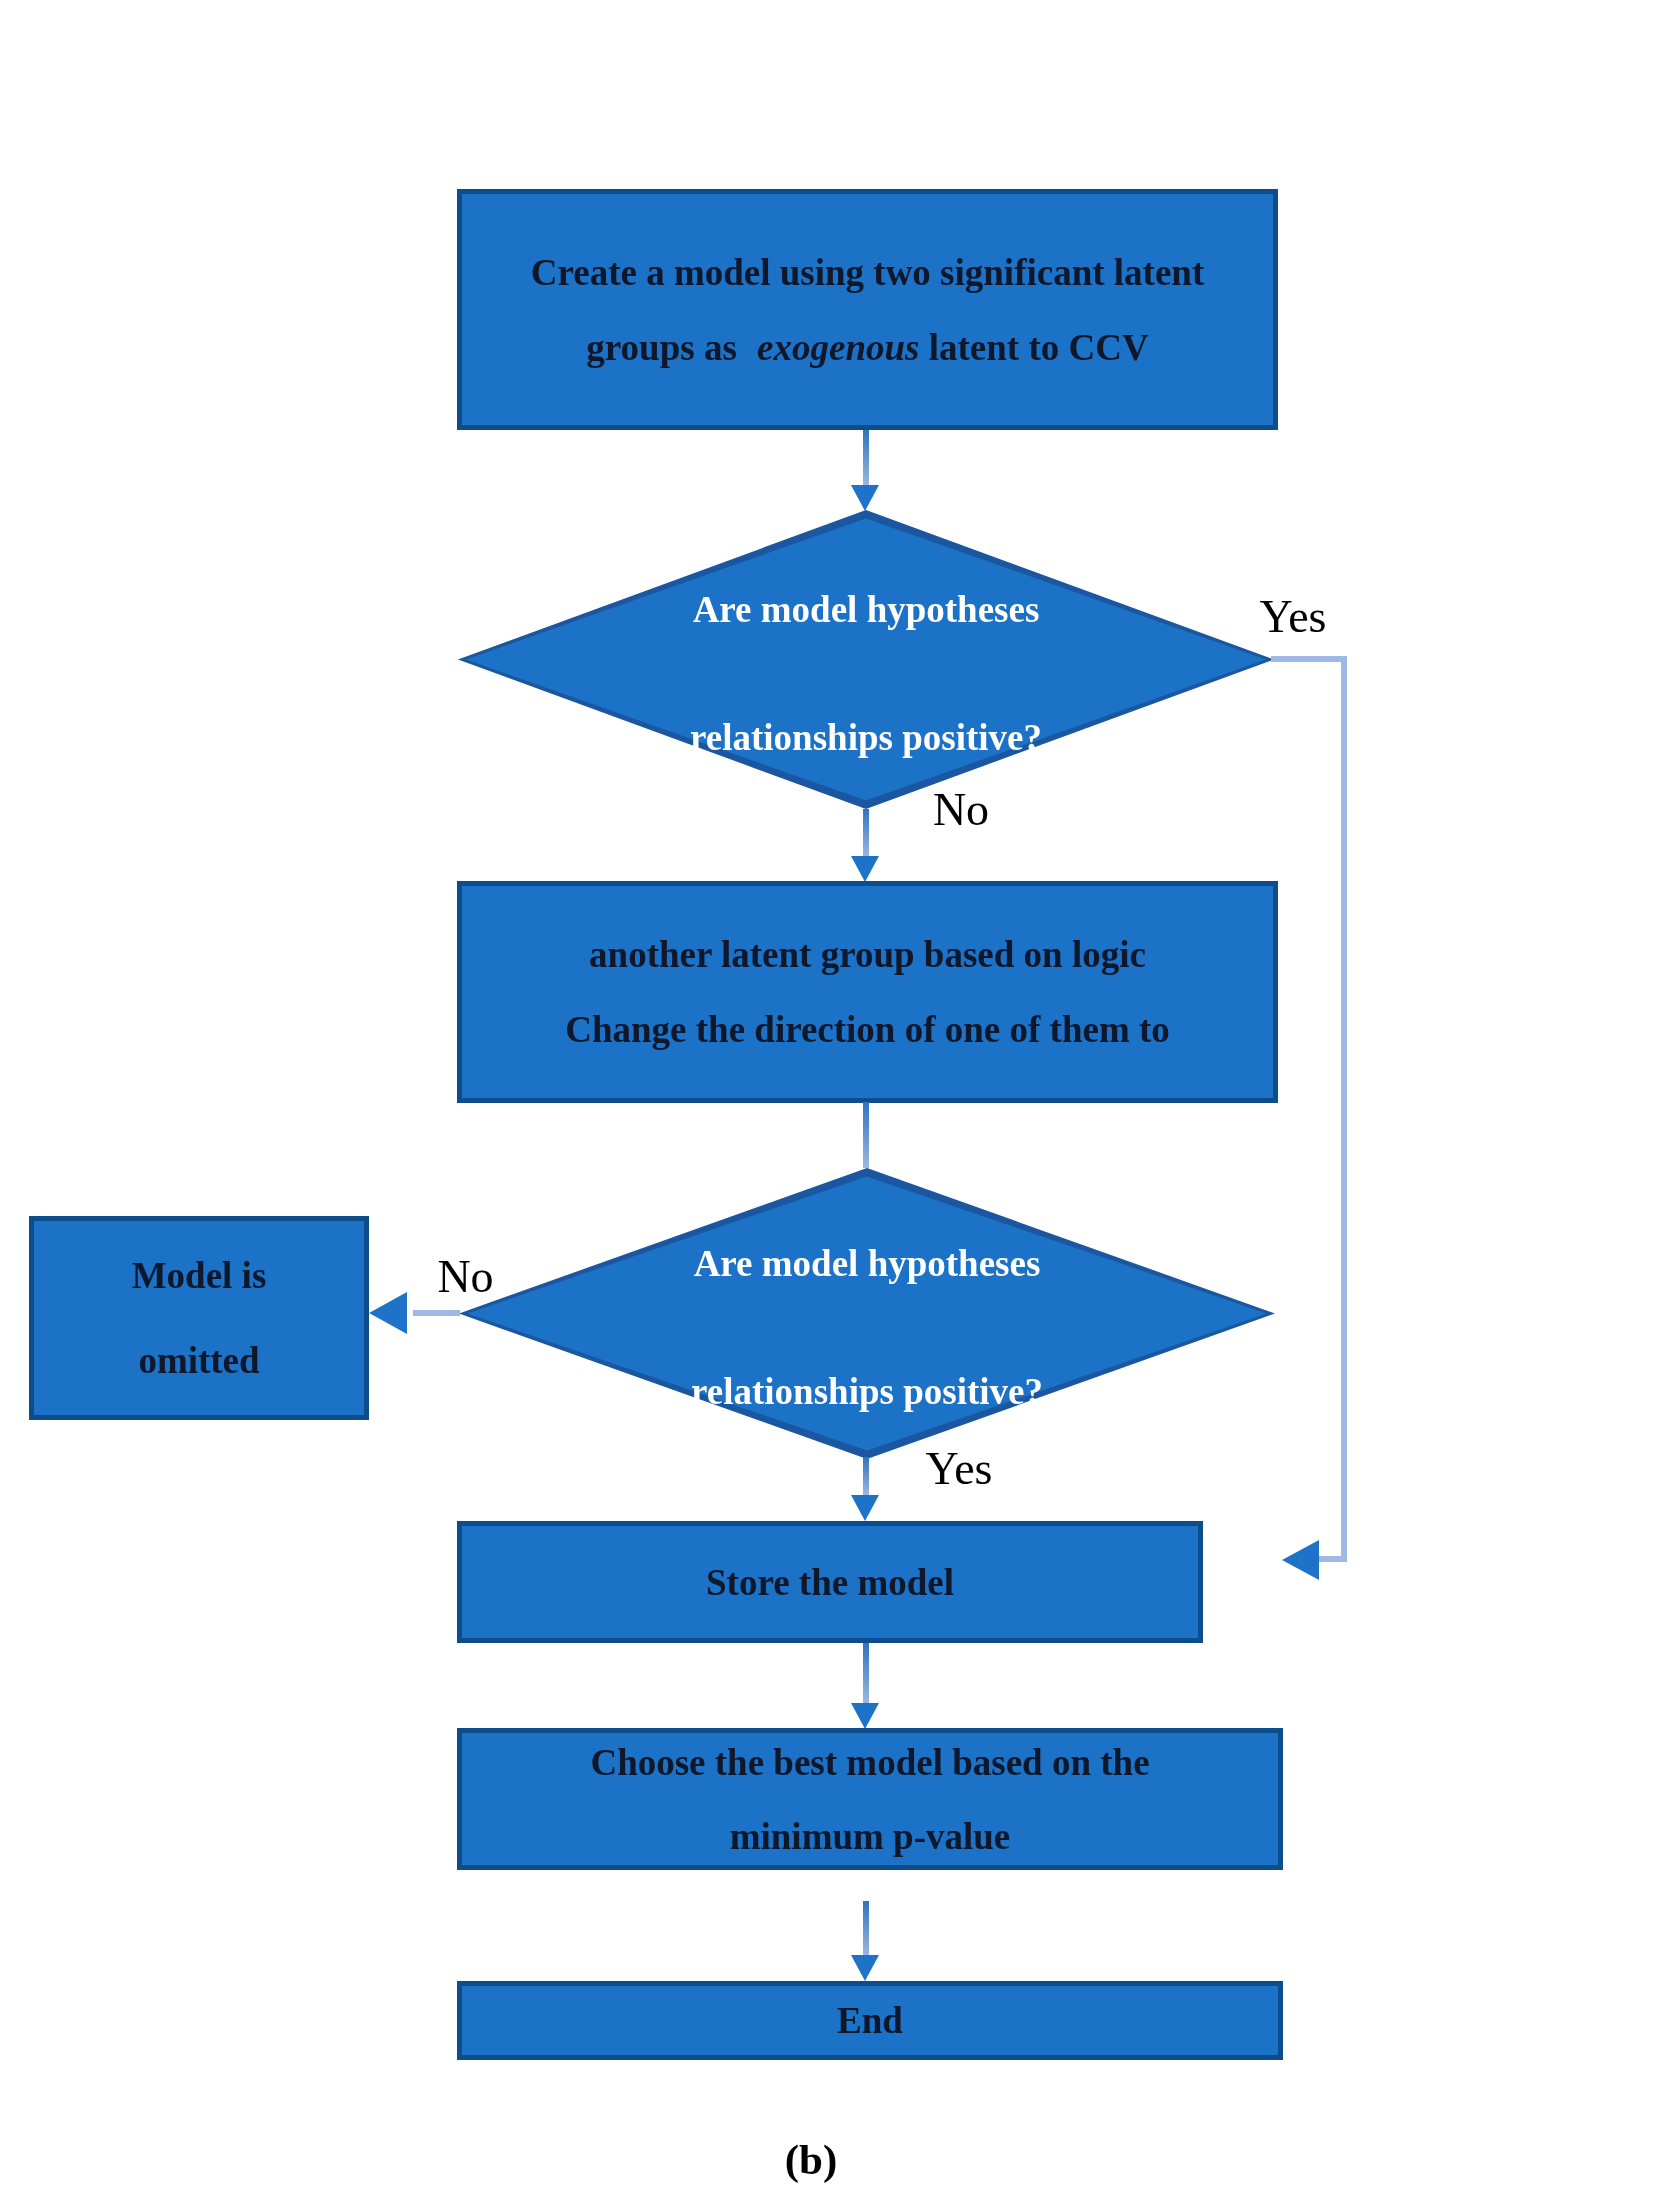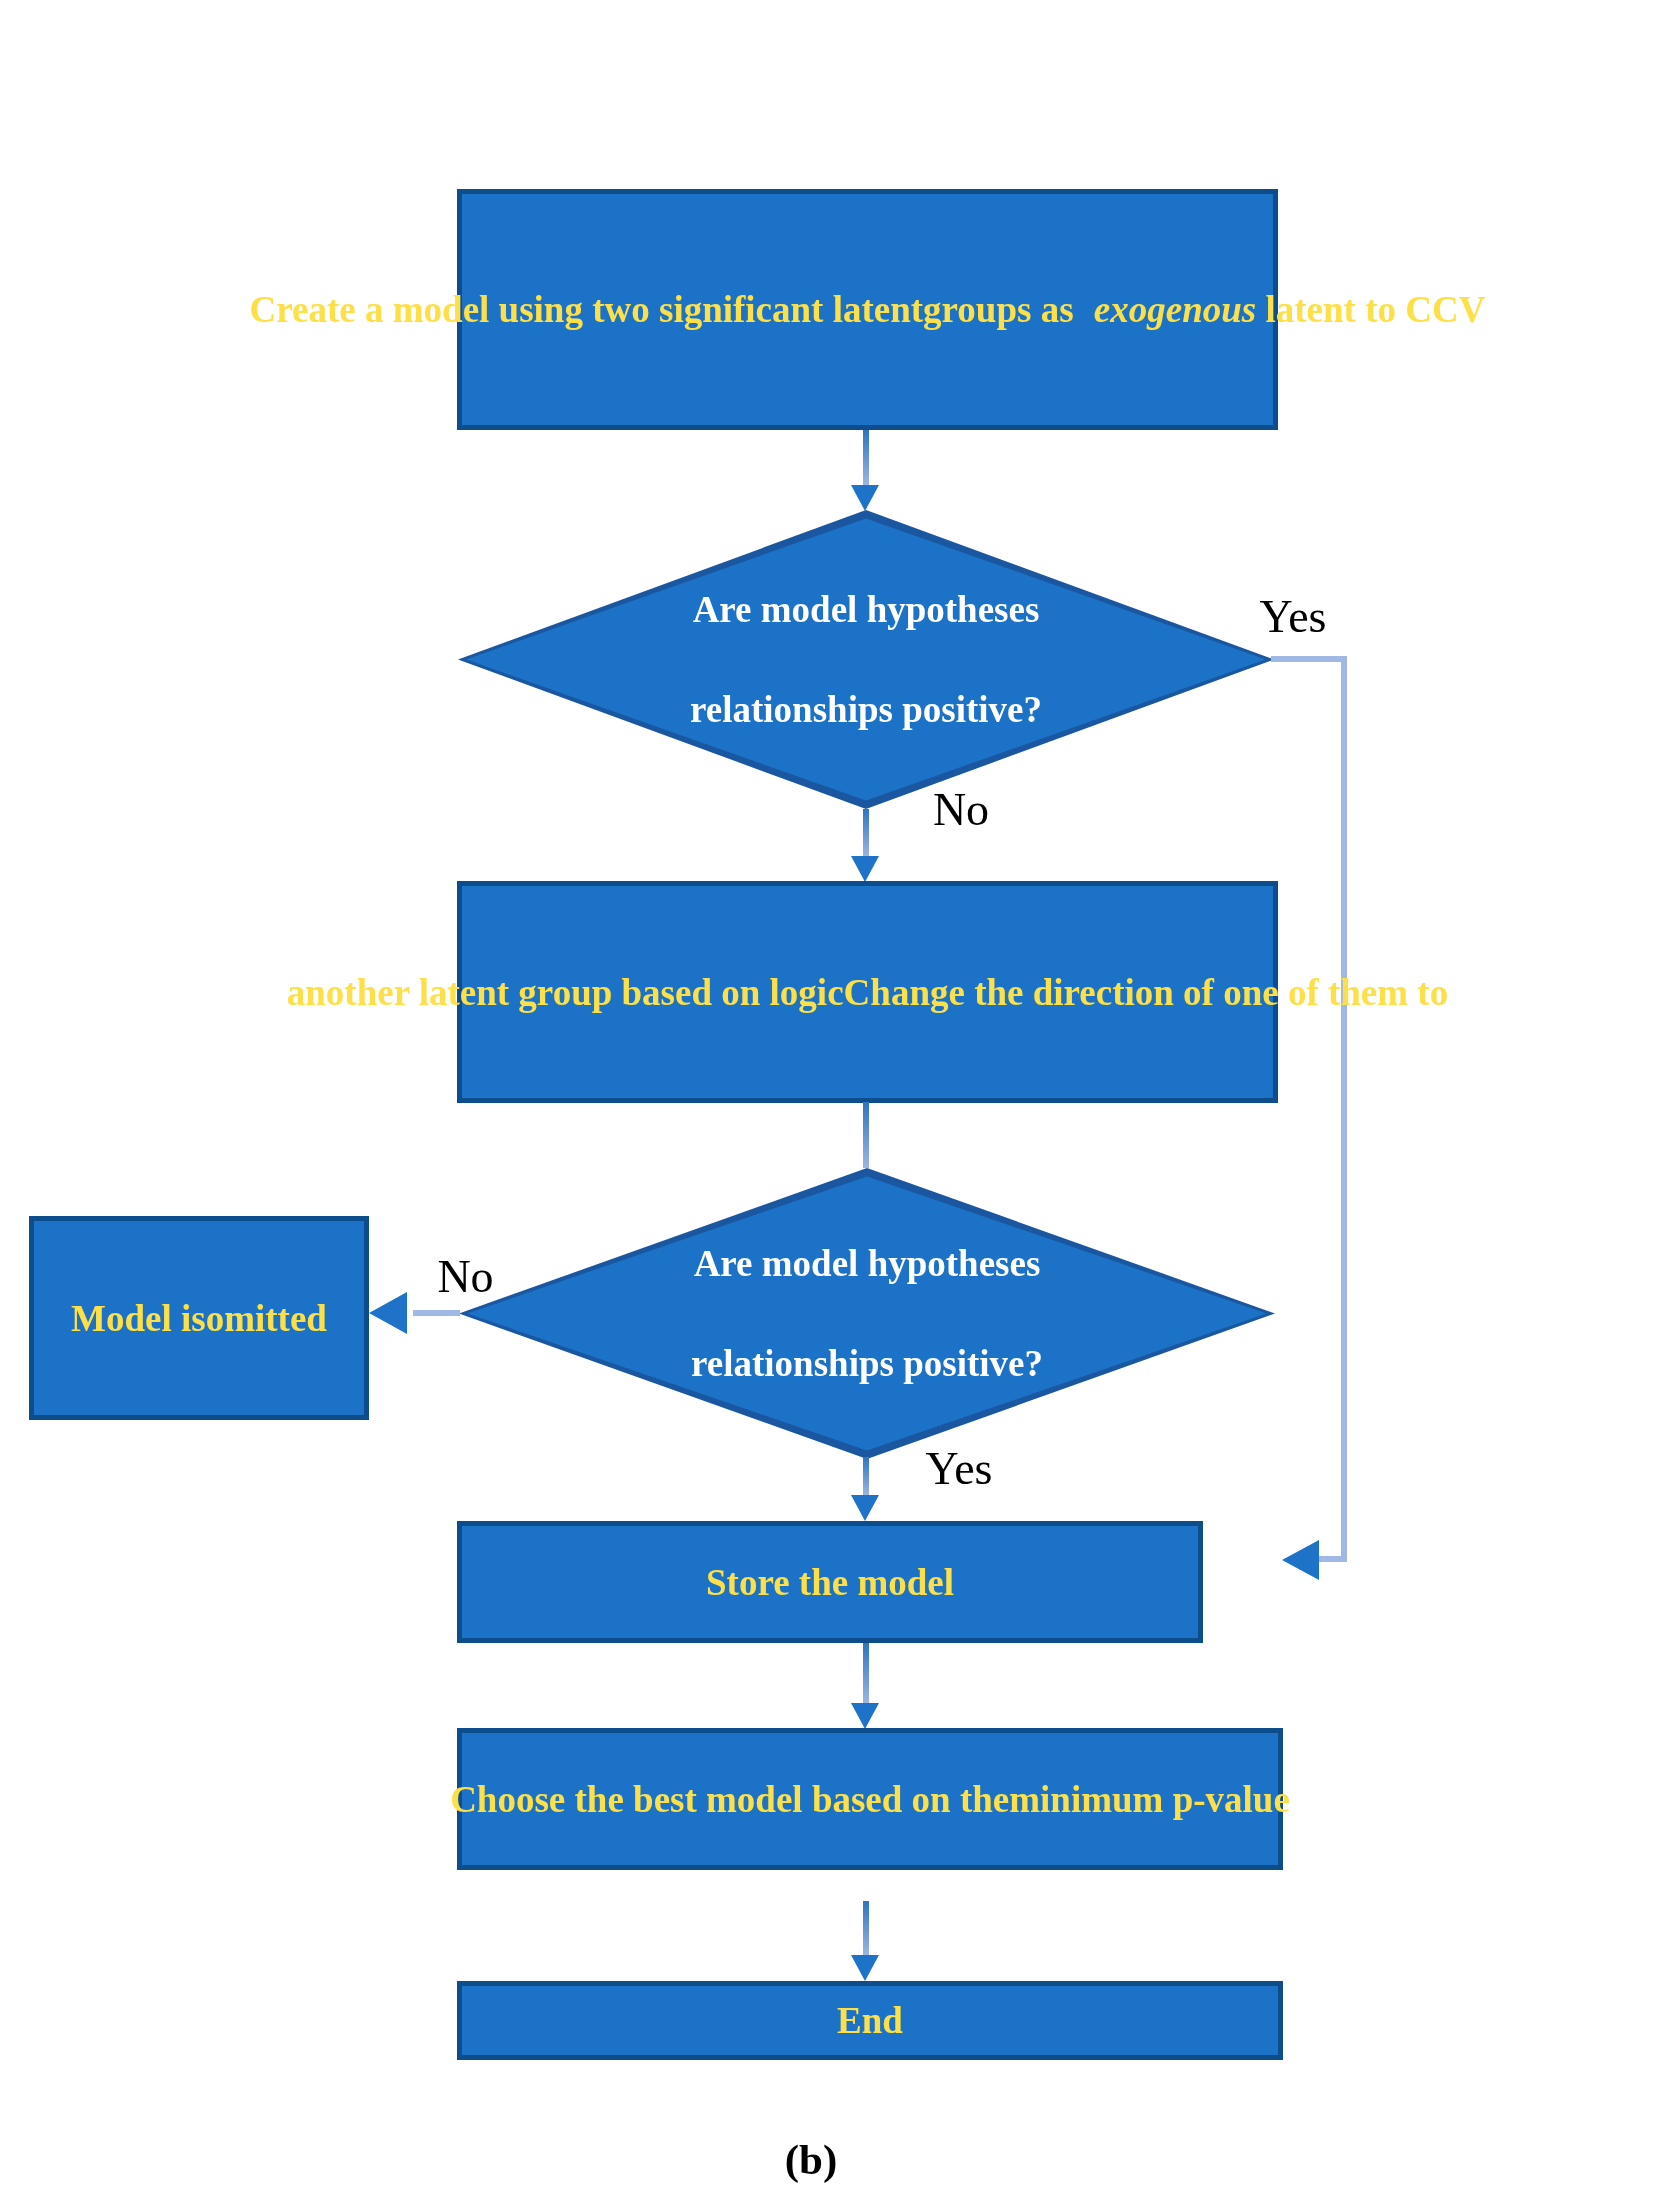--- a/index.html
+++ b/index.html
@@ -8,44 +8,44 @@
 
   
   .title-box{position:absolute;left:111px;top:25px;width:1521px;height:124px;
              border:4.7px solid #000;box-sizing:border-box;background:#fff;
              display:flex;align-items:center;justify-content:center;}
   .title-text{font-style:italic;font-weight:600;font-size:44px;color:#000;
               letter-spacing:0.5px;white-space:nowrap;}
 
   
   .rect{position:absolute;background:#1B72C6;border:5.8px solid #0D4D8C;
-        box-sizing:border-box;display:flex;flex-direction:row;
+        box-sizing:border-box;display:flex;flex-direction:column;
         justify-content:center;align-items:center;text-align:center;
-        color:#fde047;font-weight:600;font-size:37px;line-height:1;}
+        color:#0f172a;font-weight:600;font-size:37px;line-height:1;}
   .rect .ln{white-space:nowrap;}
   .box-create{left:457px;top:189px;width:821px;height:241px;row-gap:38px;}
   .box-change{left:457px;top:881px;width:821px;height:222px;row-gap:38px;}
   .box-omitted{left:29px;top:1216px;width:340px;height:204px;row-gap:48px;}
   .box-store{left:457px;top:1521px;width:746px;height:122px;}
   .box-choose{left:457px;top:1728px;width:826px;height:142px;row-gap:37px;}
   .box-end{left:457px;top:1981px;width:826px;height:79px;}
   .it{font-style:italic;margin-left:11px;}
 
   
   .diamond{position:absolute;}
   .d1{left:458px;top:510px;width:816px;height:299px;}
   .d2{left:459px;top:1168px;width:816px;height:291px;}
   .d-outer{position:absolute;inset:0;background:#1A57A0;
            clip-path:polygon(50% 0,100% 50%,50% 100%,0 50%);}
   .d-inner{position:absolute;inset:8.4px;background:#1B72C6;
            clip-path:polygon(50% 0,100% 50%,50% 100%,0 50%);}
   .d-text{position:absolute;inset:0;display:flex;flex-direction:column;
           justify-content:center;align-items:center;row-gap:63px;
           color:#fff;font-weight:600;font-size:37px;line-height:1;text-align:center;}
-  .d-text .ln{white-space:nowrap;}
+  .d-text .ln{white-space:nowrap;margin-top:28px;}
 
   
   .vshaft{position:absolute;width:6.3px;
           background:linear-gradient(180deg,#2E74C0 0%,#9DB7E2 100%);}
   .hshaft{position:absolute;height:6.3px;background:#9FB9E4;}
   .vlight{position:absolute;width:6.3px;background:#9FB9E4;}
   .head-down{position:absolute;width:0;height:0;
              border-left:14.6px solid transparent;border-right:14.6px solid transparent;
              border-top:26px solid #1E73C8;}
   .head-left{position:absolute;width:0;height:0;

